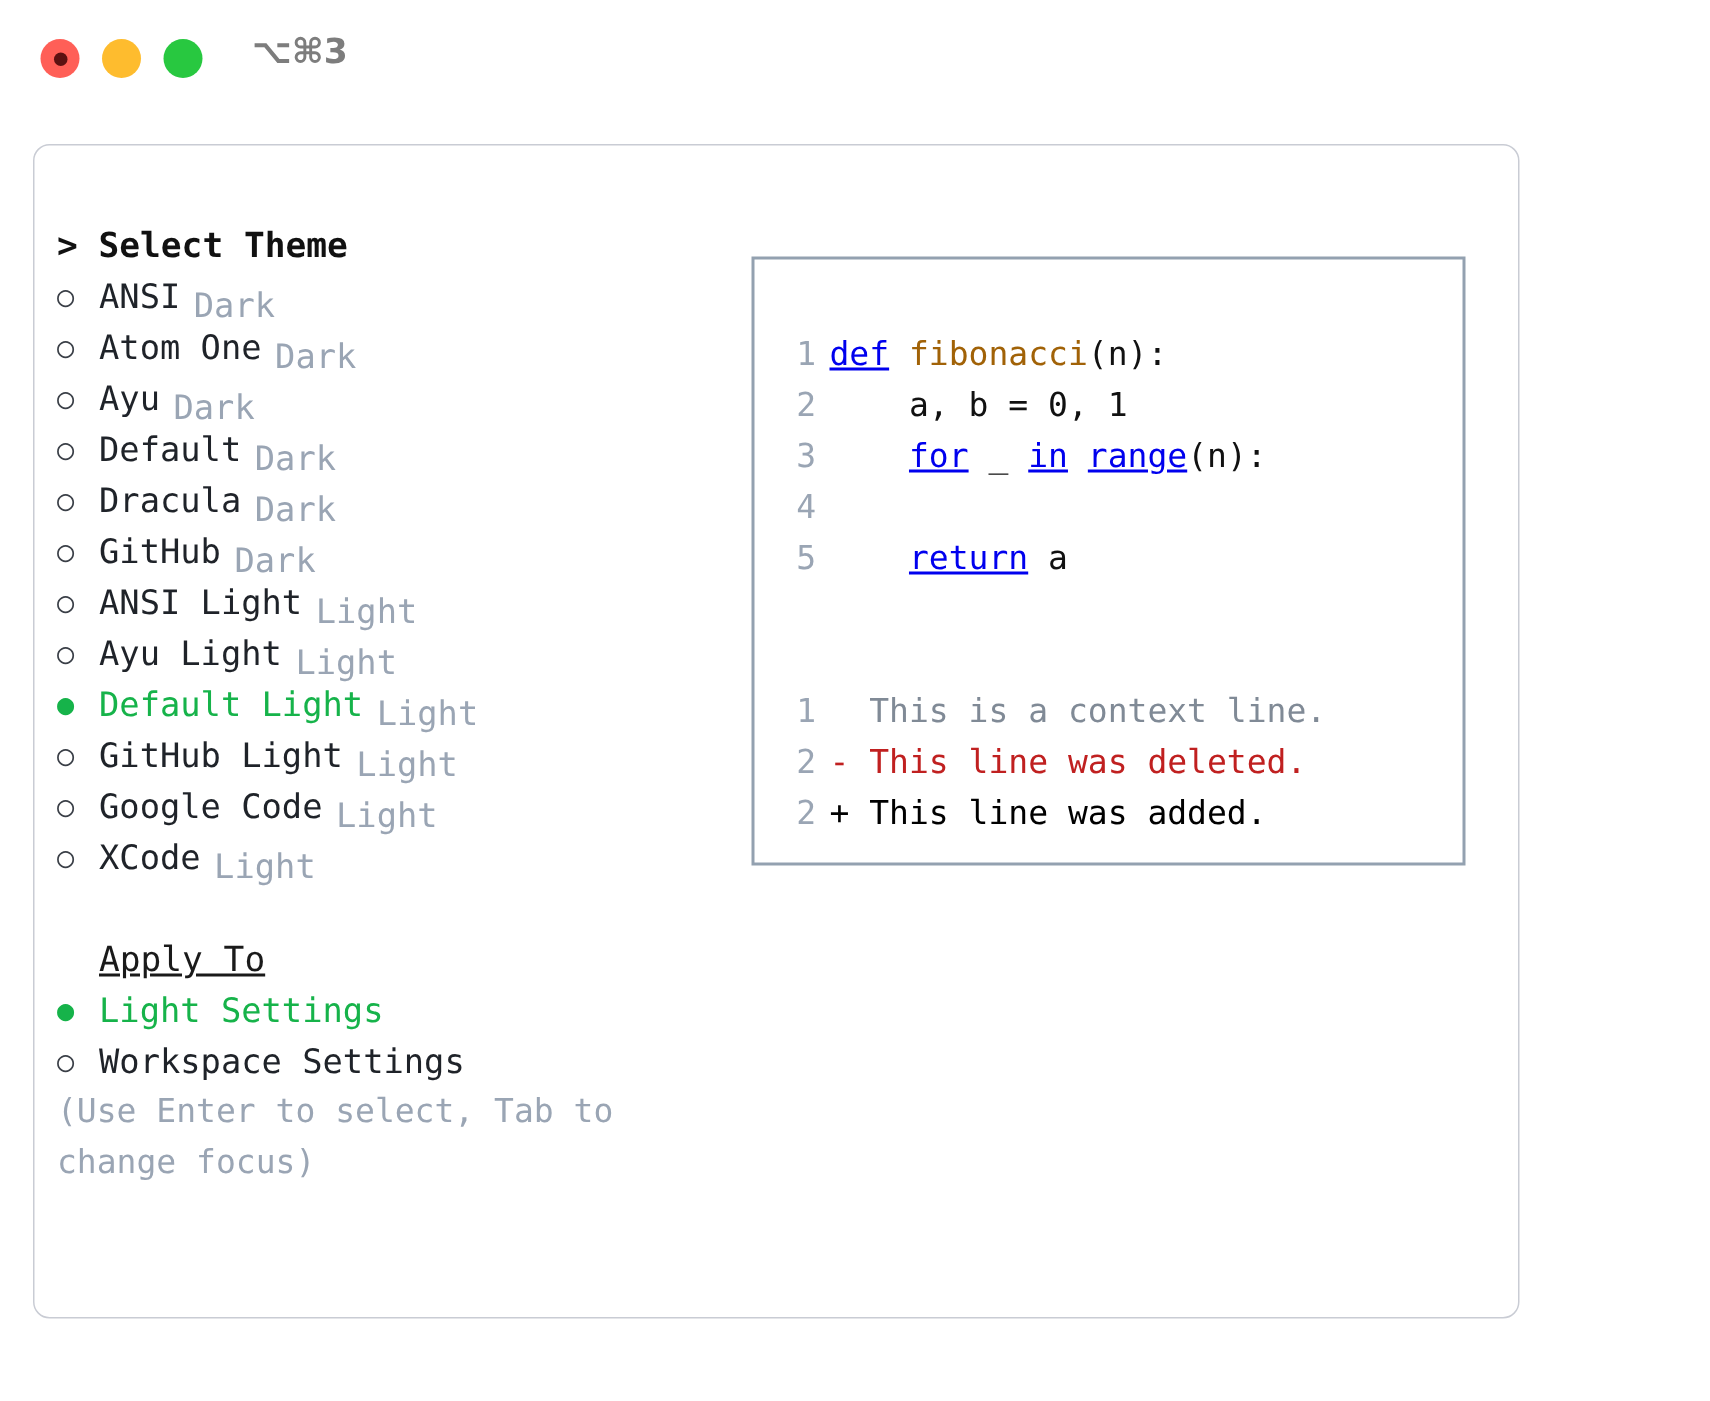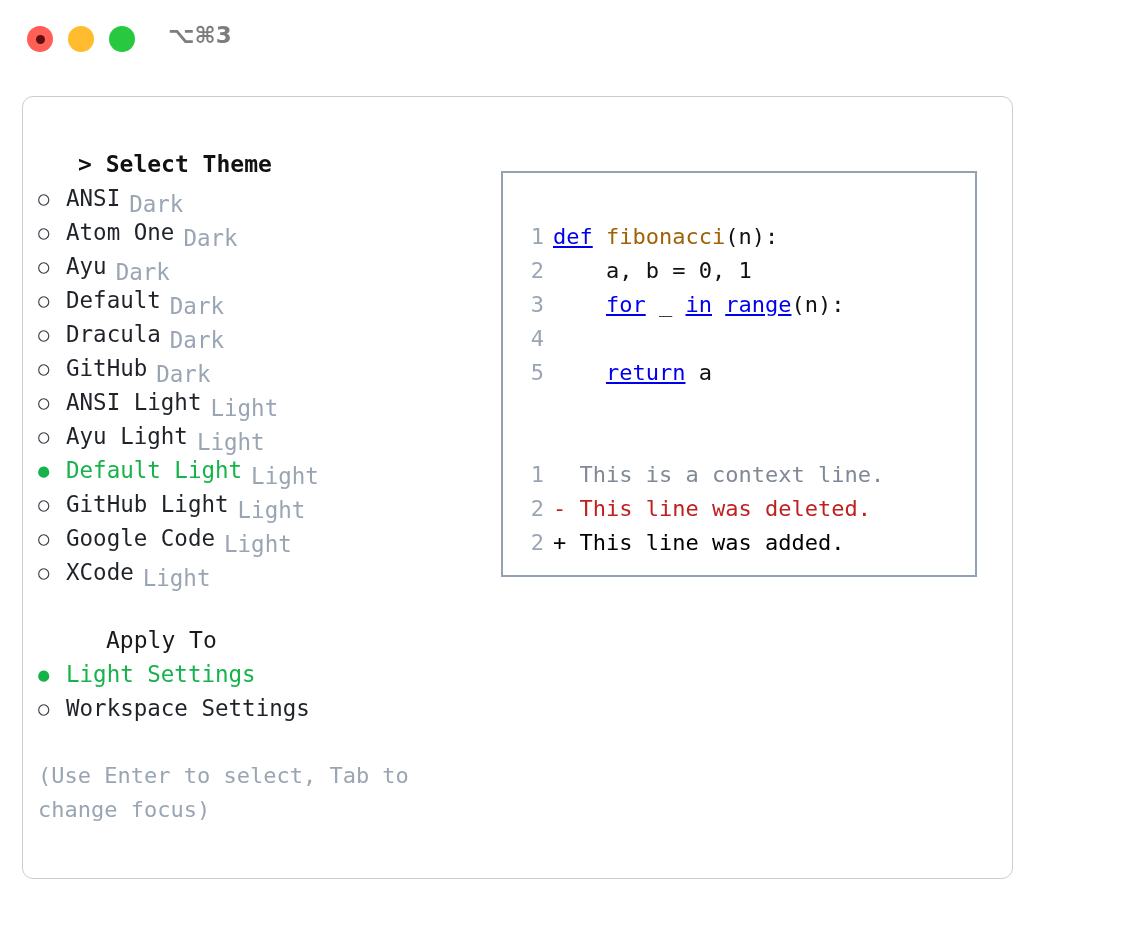--- a/index.html
+++ b/index.html
@@ -89,26 +89,26 @@
     top: 50px;
     width: 455px;
   }
   .section-title {
     font-size: 23px;
     font-weight: bold;
     color: #111111;
     white-space: pre;
     line-height: 34px;
     height: 34px;
-    margin-left: 40px;
   }
   .section-title.plain {
     font-weight: normal;
     color: #1a1a1a;
     padding-left: 28px;
+    text-decoration: underline;
   }
   .opt-row {
     display: flex;
     align-items: center;
     height: 34px;
     line-height: 34px;
     font-size: 22.5px;
     white-space: pre;
   }
   .marker {
@@ -122,21 +122,20 @@
   .opt-row.selected .marker { color: #16b34a; }
   .opt-label { color: #1f2329; }
   .opt-row.selected .opt-label { color: #16b34a; }
   .opt-badge {
     color: #9aa5b4;
     margin-left: 9px;
     margin-top: 12px;
   }
   .gap-block { height: 34px; }
   .help-text {
-    margin-top: 34px;
     font-size: 22px;
     line-height: 34px;
     color: #9aa5b4;
     width: 410px;
   }
   
   .right-col {
     position: absolute;
     left: 478px;
     top: 50px;

